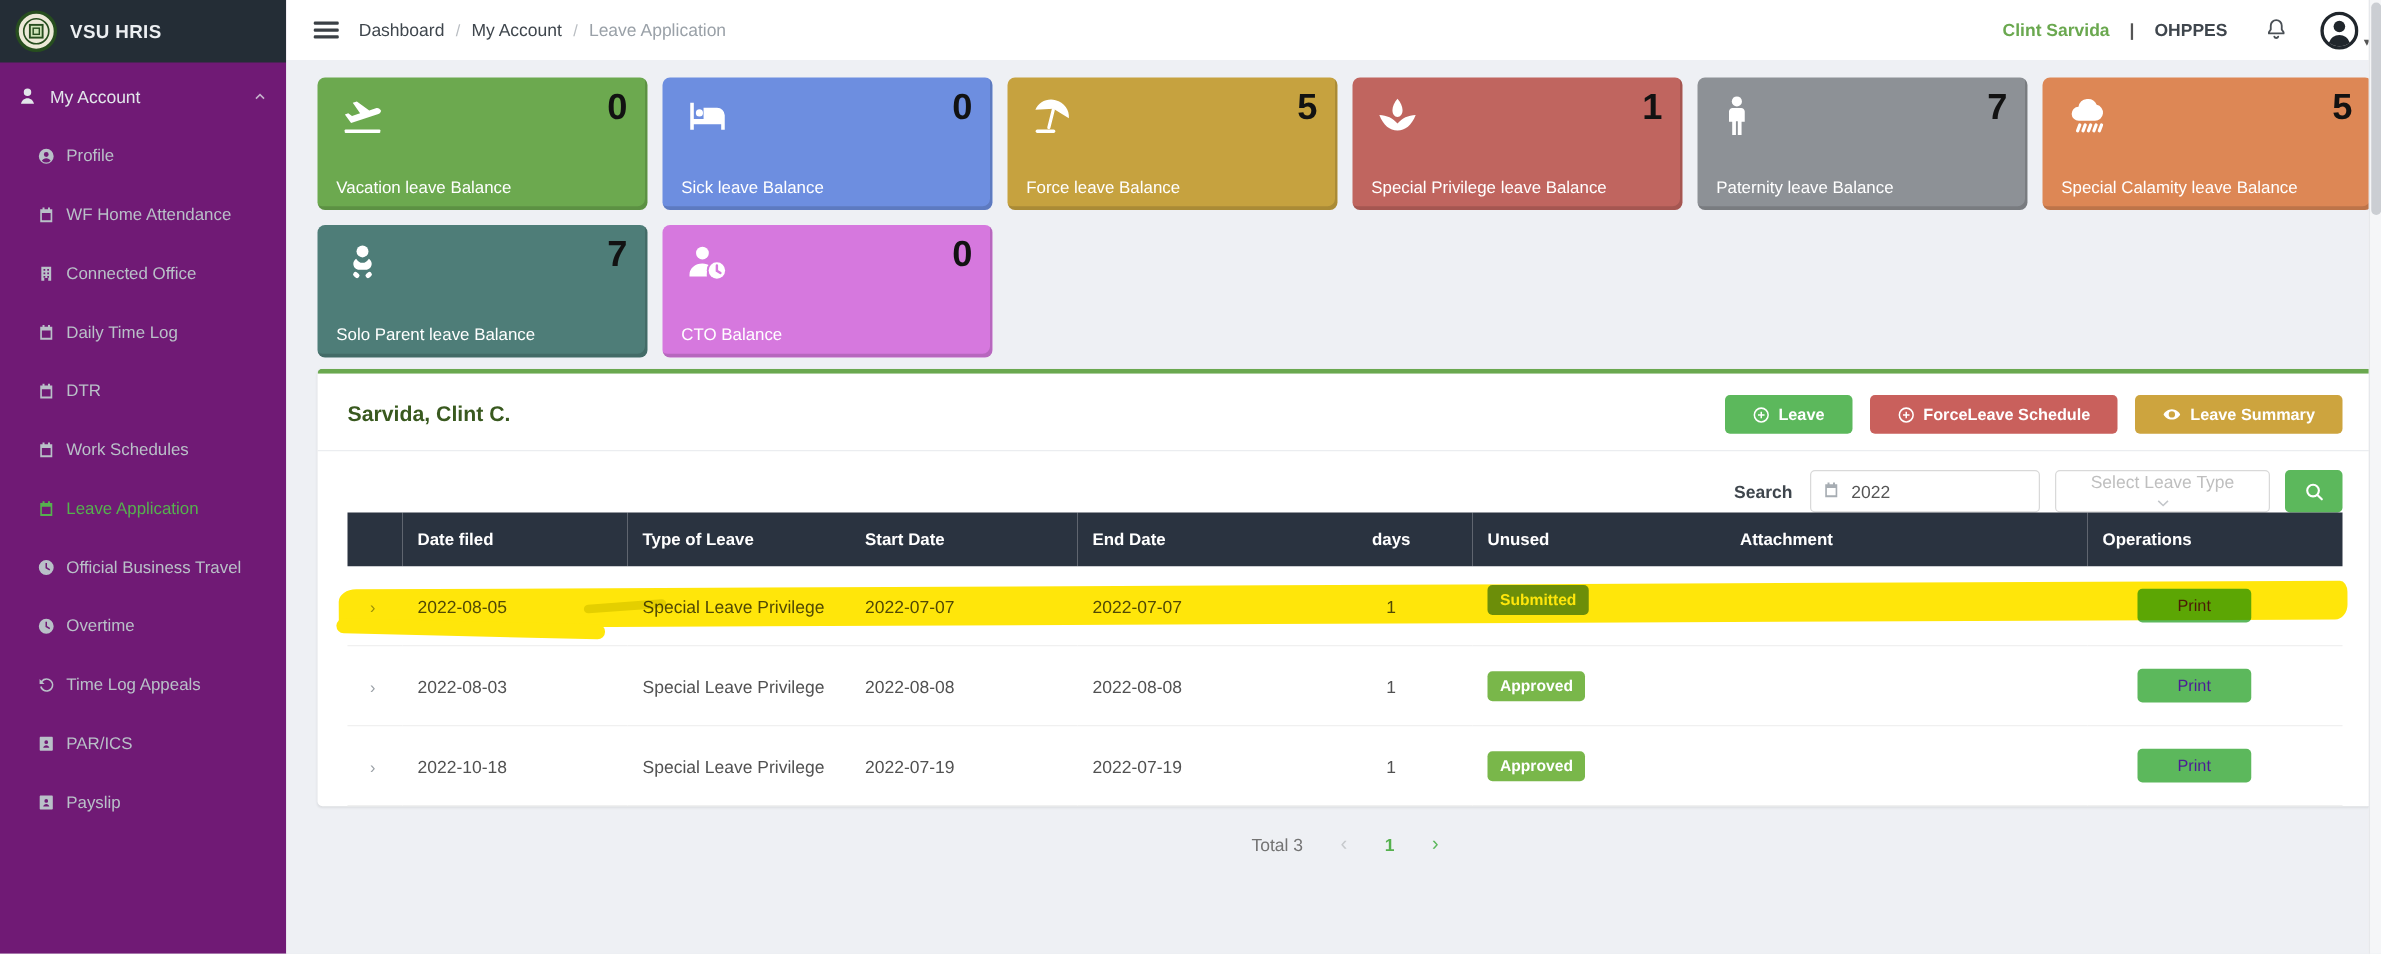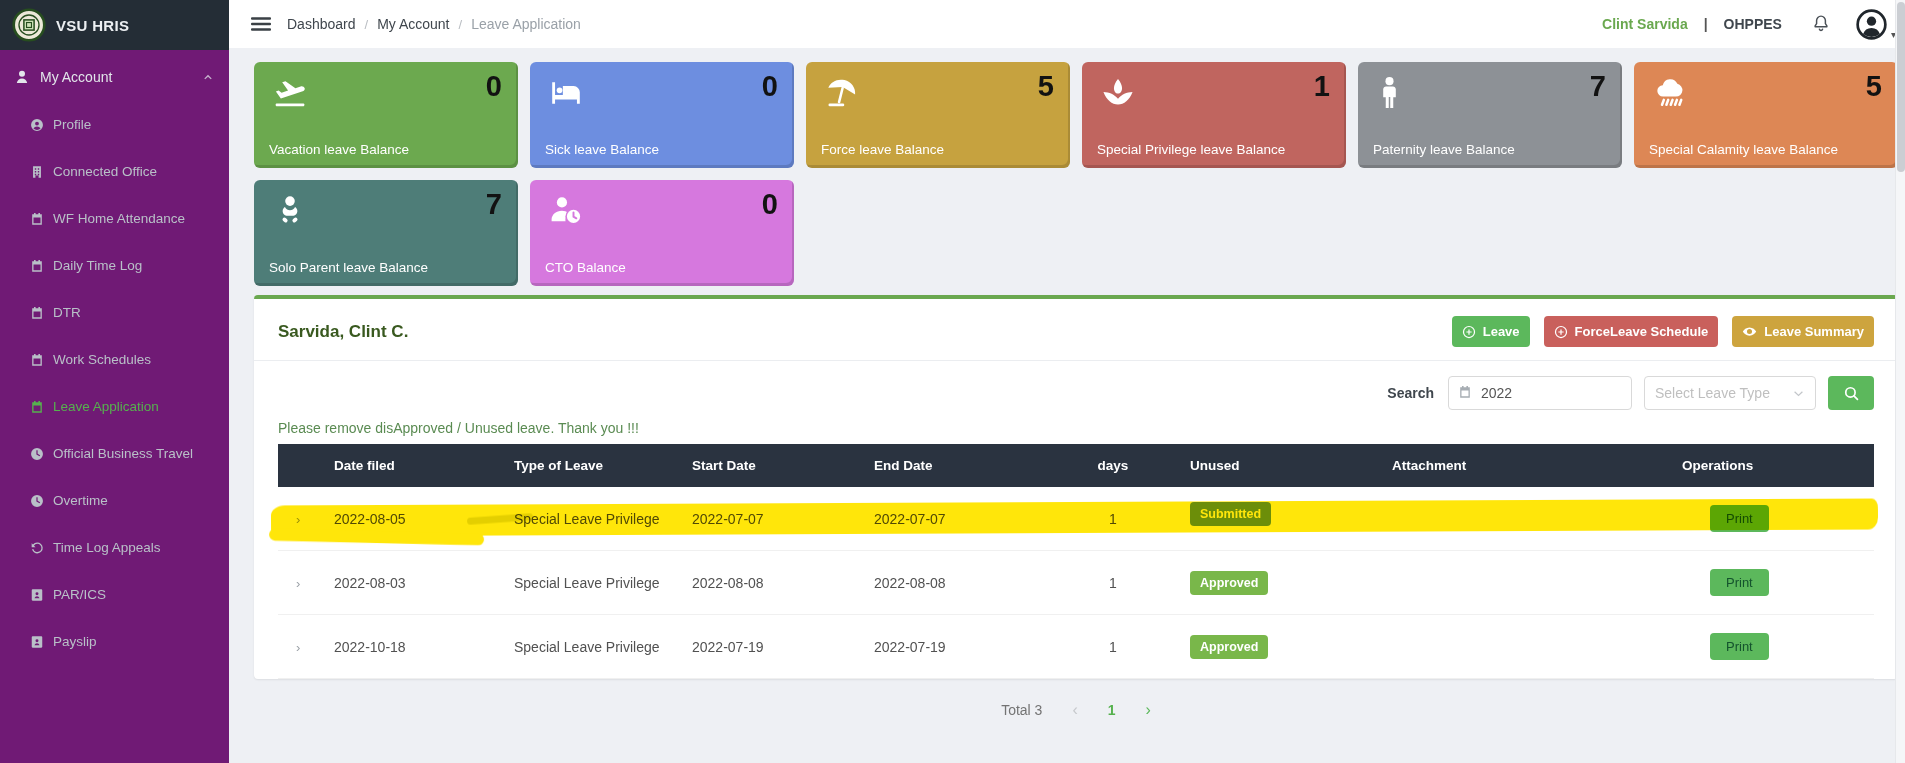--- a/index.html
+++ b/index.html
@@ -43,51 +43,51 @@
   .card-value { position:absolute; top:8px; right:16px; font-size:29px; font-weight:bold; color:#121212; }
   .card-label { position:absolute; left:15px; bottom:11px; font-size:13.5px; color:#fff; }
 
   
   .panel { background:#fff; border-top:4px solid #6aa84f; border-radius:4px; margin-top:9px;
            box-shadow:0 1px 2px rgba(0,0,0,.08); }
   .panel-head { display:flex; align-items:center; justify-content:space-between; padding:17px 24px 13px 24px; }
   .panel-title { font-size:17px; font-weight:bold; color:#39591f; }
   .panel-actions { display:flex; gap:14px; }
   .act-btn { display:flex; align-items:center; gap:7px; border:none; border-radius:4px; background:var(--bg,#5cb85c);
-             color:#fff; font-size:13px; font-weight:bold; padding:8px 10px; cursor:pointer; font-family:inherit; }
+             color:#fff; font-size:13px; font-weight:bold; padding:8px 22px; cursor:pointer; font-family:inherit; }
   .panel-divider { border-bottom:1px solid #ebedf0; }
 
   .search-row { display:flex; justify-content:flex-end; align-items:center; gap:12px; padding:15px 24px 0 24px; }
   .search-label { font-size:14px; font-weight:bold; color:#3f464d; margin-right:2px; }
   .year-box { position:relative; width:184px; }
   .year-input { width:100%; height:34px; border:1px solid #d9d9d9; border-radius:4px; padding:0 10px 0 32px;
                 font-size:14px; color:#555; font-family:inherit; outline:none; }
   .year-cal { position:absolute; left:10px; top:9px; }
   .select-box { width:172px; height:34px; border:1px solid #d9d9d9; border-radius:4px; background:#fff;
-                display:flex; align-items:center; justify-content:space-between; padding:0 10px; cursor:pointer; }
+                display:flex; align-items:center; justify-content:space-between; padding:0 10px; cursor:pointer;flex-direction:column; }
   .select-text { font-size:14px; color:#bfbfbf; }
   .search-btn { width:46px; height:34px; border:none; border-radius:4px; background:var(--bg,#5cb85c);
                 display:flex; align-items:center; justify-content:center; cursor:pointer; }
 
   .notice { padding:10px 24px 8px 24px; font-size:14px; color:#5a8b52; }
 
   .table-wrap { margin:0 24px; position:relative; }
   table { width:100%; border-collapse:collapse; table-layout:fixed; }
   thead th { background:#2a3340; color:#fff; font-size:13.5px; font-weight:bold; text-align:left;
              padding:14px 12px; white-space:nowrap; }
   thead th.c { text-align:center; }
   tbody td { padding:18px 12px; font-size:14px; color:#515151; border-bottom:1px solid #f0f0f0;
              white-space:nowrap; overflow:hidden; }
   tbody td.c { text-align:center; }
   .expander { color:#9aa0a6; font-size:13px; cursor:pointer; padding-left:6px; }
   .badge { display:inline-block; background:var(--bg,#79b74a); color:#fff; font-size:12.5px; font-weight:bold;
            padding:5px 10px; border-radius:4px; }
   tr.row-hl .badge { position:relative; top:-5px; }
-  .print-btn { background:var(--bg,#5cb85c); color:#14532d; border:none; border-radius:4px; font-size:13px;
-               padding:6px 16px; cursor:pointer; font-family:inherit; margin-left:28px; }
+  .print-btn { background:var(--bg,#5cb85c); color:#4c1d95; border:none; border-radius:4px; font-size:13px;
+               padding:6px 32px; cursor:pointer; font-family:inherit; margin-left:28px; }
 
   
   .hl-band { position:absolute; left:-7px; right:-4px; top:58px; height:31px; background:var(--hl,#ffe60a);
              mix-blend-mode:multiply; transform:rotate(-.25deg); z-index:5; pointer-events:none;
              border-radius:14px 6px 10px 5px / 10px 9px 12px 7px; }
   .hl-band::before { content:""; position:absolute; left:-2px; bottom:-7px; width:215px; height:12px;
              background:inherit; border-radius:8px; transform:rotate(1.6deg); }
   .hl-band::after { content:""; position:absolute; left:196px; top:11px; width:66px; height:7px;
              background:#e4cf00; border-radius:4px; transform:rotate(-4deg); }
 
@@ -138,29 +138,29 @@
 
     <nav>
       <div class="nav-item">
         <svg class="icon14" viewBox="0 0 16 16">
             <path fill-rule="evenodd" d="M8 1.2a6.8 6.8 0 1 0 0 13.6A6.8 6.8 0 0 0 8 1.2zm0 3a2.2 2.2 0 1 1 0 4.4 2.2 2.2 0 0 1 0-4.4zm0 9.6a5.6 5.6 0 0 1-4-1.7c.8-1.4 2.3-2.3 4-2.3s3.2.9 4 2.3a5.6 5.6 0 0 1-4 1.7z"></path>
           </svg>
         <span>Profile</span>
       </div>
       <div class="nav-item">
         <svg class="icon14" viewBox="0 0 16 16">
+            <path fill-rule="evenodd" d="M4.6 1.2h1.8v1.5h3.2V1.2h1.8v1.5h2.1v12H2.5v-12h2.1V1.2zM4 6.2v6.6h8V6.2H4z"></path>
+          </svg>
+        <span>WF Home Attendance</span>
+      </div>
+      <div class="nav-item">
+        <svg class="icon14" viewBox="0 0 16 16">
             <path fill-rule="evenodd" d="M3.5 1.5h9v13H9.8v-2.6H6.2v2.6H3.5v-13zm2 2.2v1.6h1.6V3.7H5.5zm3.4 0v1.6h1.6V3.7H8.9zM5.5 6.9v1.6h1.6V6.9H5.5zm3.4 0v1.6h1.6V6.9H8.9zM5.5 10v1.6h1.6V10H5.5zm3.4 0v1.6h1.6V10H8.9z"></path>
           </svg>
         <span>Connected Office</span>
-      </div>
-      <div class="nav-item">
-        <svg class="icon14" viewBox="0 0 16 16">
-            <path fill-rule="evenodd" d="M4.6 1.2h1.8v1.5h3.2V1.2h1.8v1.5h2.1v12H2.5v-12h2.1V1.2zM4 6.2v6.6h8V6.2H4z"></path>
-          </svg>
-        <span>WF Home Attendance</span>
       </div>
       <div class="nav-item">
         <svg class="icon14" viewBox="0 0 16 16">
             <path fill-rule="evenodd" d="M4.6 1.2h1.8v1.5h3.2V1.2h1.8v1.5h2.1v12H2.5v-12h2.1V1.2zM4 6.2v6.6h8V6.2H4z"></path>
           </svg>
         <span>Daily Time Log</span>
       </div>
       <div class="nav-item">
         <svg class="icon14" viewBox="0 0 16 16">
             <path fill-rule="evenodd" d="M4.6 1.2h1.8v1.5h3.2V1.2h1.8v1.5h2.1v12H2.5v-12h2.1V1.2zM4 6.2v6.6h8V6.2H4z"></path>
@@ -395,21 +395,20 @@
               </svg>
           </span>
           <button class="search-btn" style="--bg: #5cb85c;">
             <svg width="17" height="17" viewBox="0 0 16 16">
                 <circle cx="7" cy="7" r="4.4" fill="none" stroke="#fff" stroke-width="1.6"></circle>
                 <path d="M10.3 10.3l3.3 3.3" stroke="#fff" stroke-width="1.6" stroke-linecap="round"></path>
               </svg>
           </button>
         </div>
 
-        <div class="notice">Please remove disApproved / Unused leave. Thank you !!!</div>
 
         <div class="table-wrap">
           <table>
             <colgroup>
               <col style="width:44px">
                 <col style="width:180px">
                 <col style="width:178px">
                 <col style="width:182px">
               <col style="width:186px">
                 <col style="width:130px">

